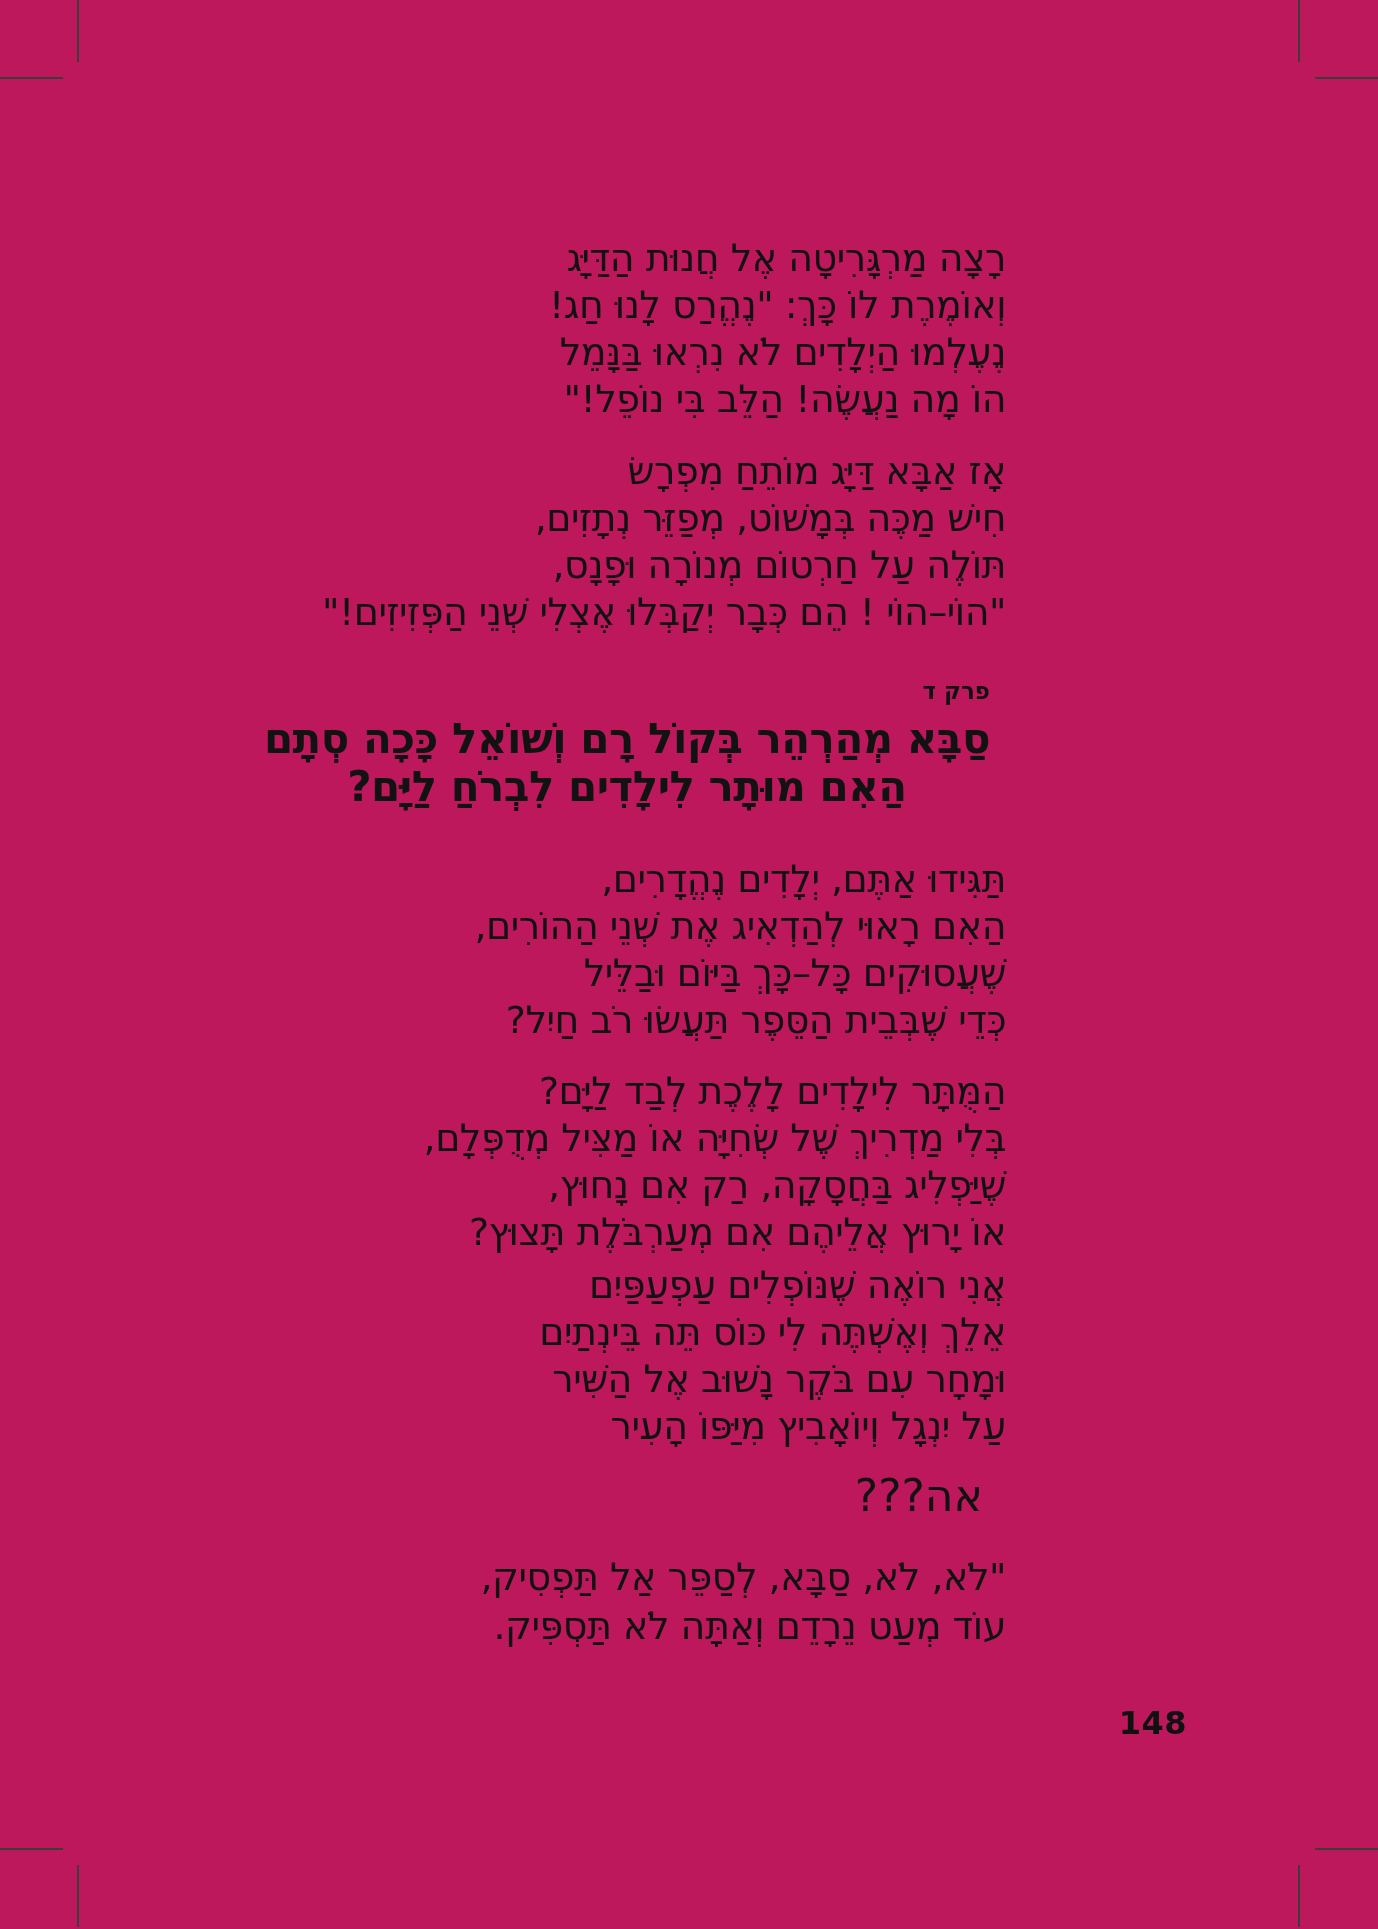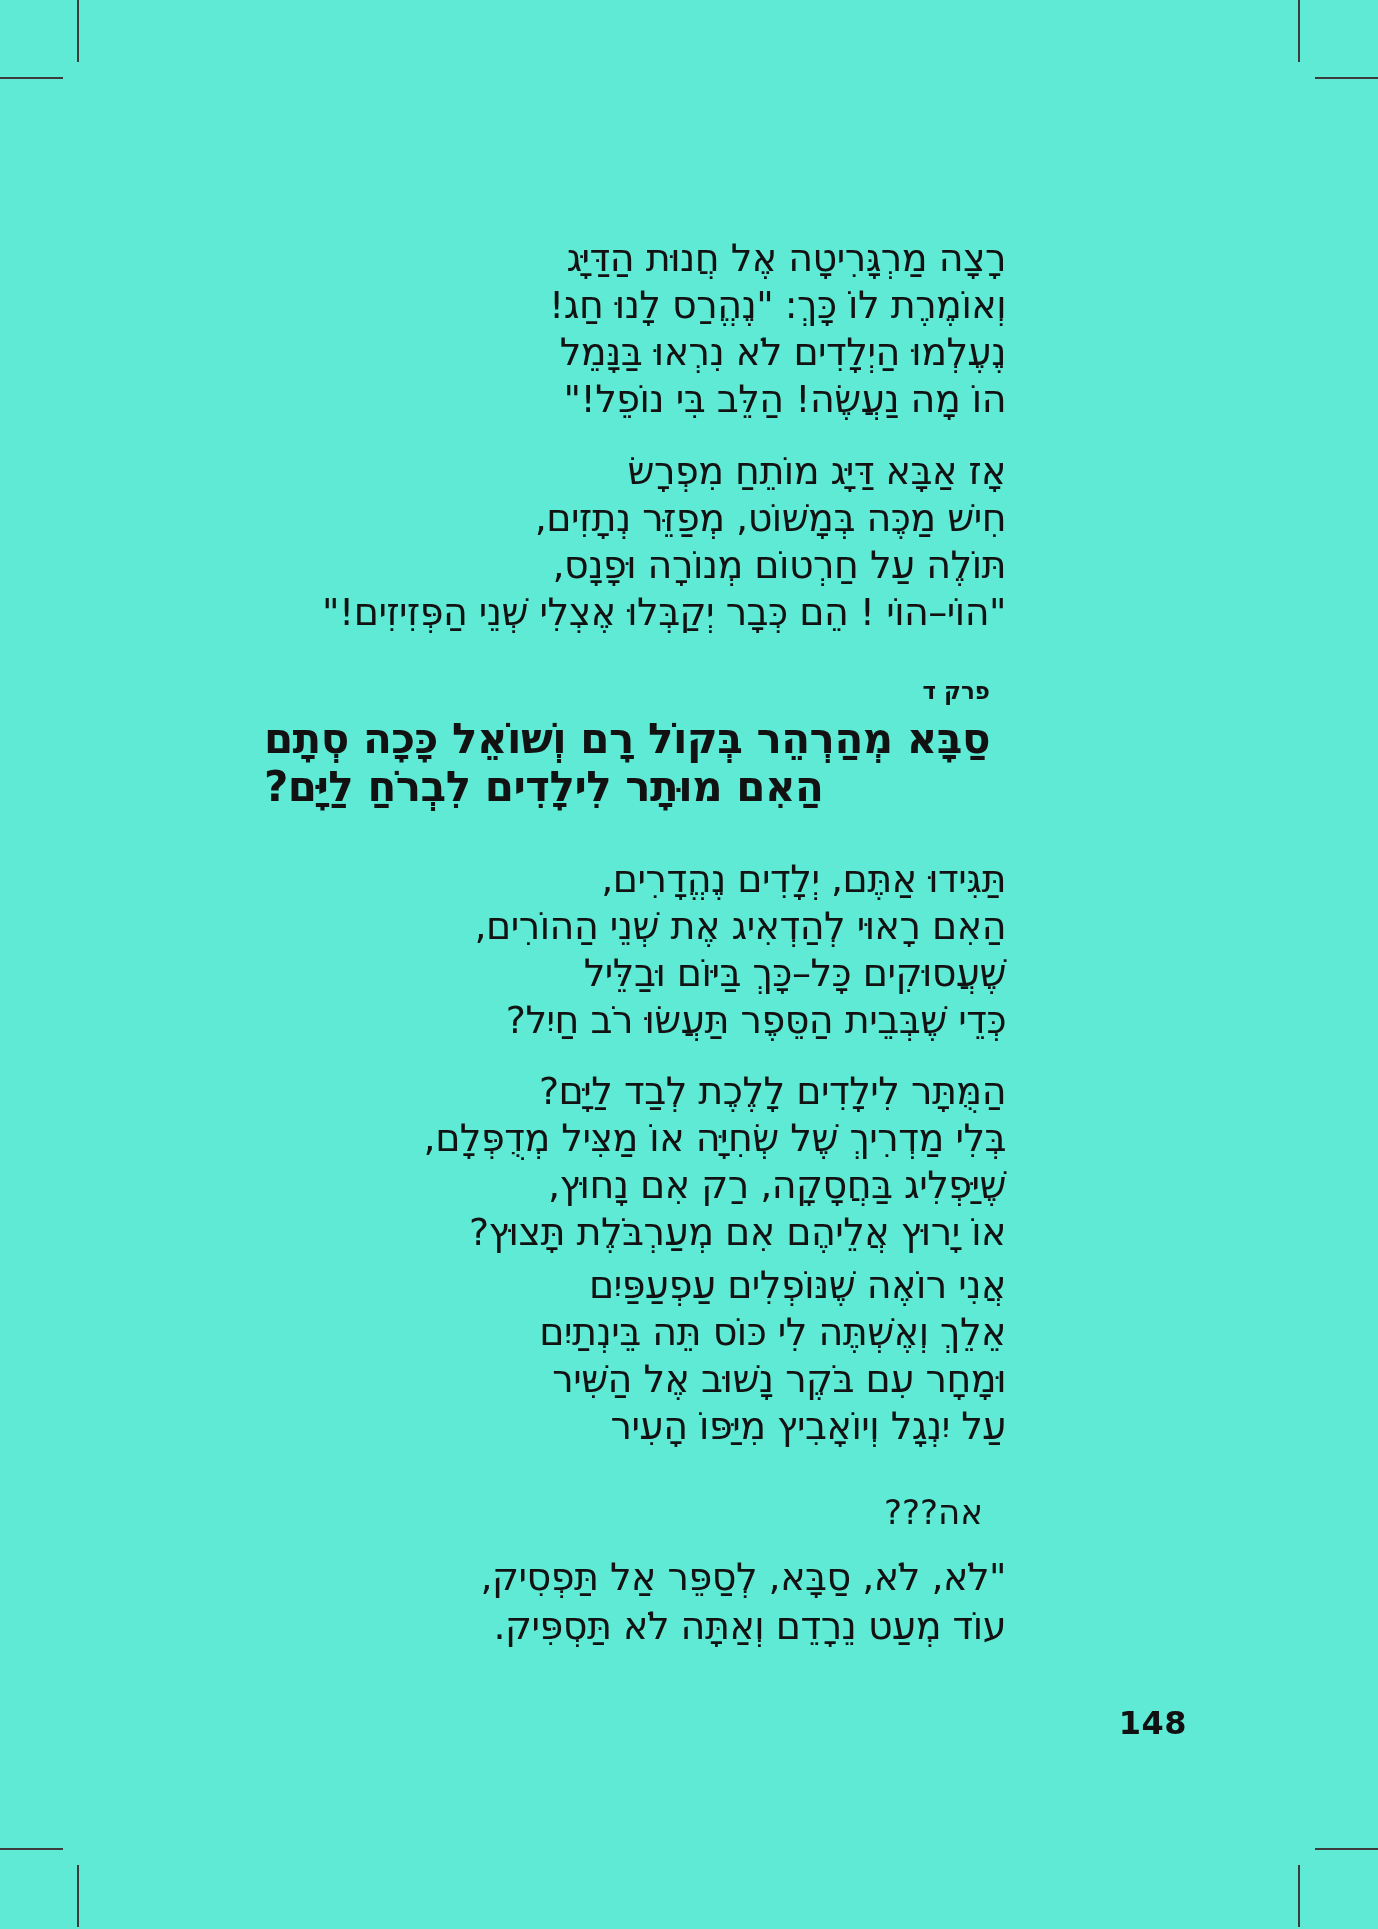--- a/index.html
+++ b/index.html
@@ -1,19 +1,19 @@
 <!DOCTYPE html>
 <html lang="he"><head>
 <meta charset="utf-8">
 <style>
   html,body{margin:0;padding:0;background:#e8e8e8;}
   .page{
     position:relative;
     width:1378px;height:1929px;
-    background:#5eead4;
+    background:#be185d;
     font-family:"DejaVu Sans",sans-serif;
     color:#121212;
     overflow:hidden;
     margin:0 auto;
   }
   
   .mark{position:absolute;background:#3c3c3c;}
   .mark.v{width:2px;height:62px;}
   .mark.h{width:63px;height:2px;}
   .m-tl-v{left:77px;top:0;}
@@ -39,33 +39,32 @@
   .chapter-heading{
     position:absolute;
     right:388px;top:667px;
     direction:rtl;text-align:right;
     font-size:23px;line-height:48px;
     font-weight:bold;white-space:nowrap;
   }
   .chapter-lines{
     position:absolute;
     right:388px;top:715px;
-    direction:rtl;text-align:left;
+    direction:rtl;text-align:center;
     font-size:42px;line-height:48px;
     font-weight:bold;letter-spacing:-0.5px;
   }
   .chapter-lines .line{white-space:nowrap;}
 
   .interjection{
     position:absolute;
     right:395px;top:1476px;
     direction:rtl;text-align:right;
-    font-size:34px;line-height:40px;
+    font-size:44px;line-height:40px;
     white-space:nowrap;
-    margin-top:16px;
   }
   .finale{top:1553px;line-height:49px;}
 
   .page-number{
     position:absolute;
     right:191px;top:1704px;
     font-size:32px;font-weight:bold;
     color:#111111;
     letter-spacing:0.5px;
   }

